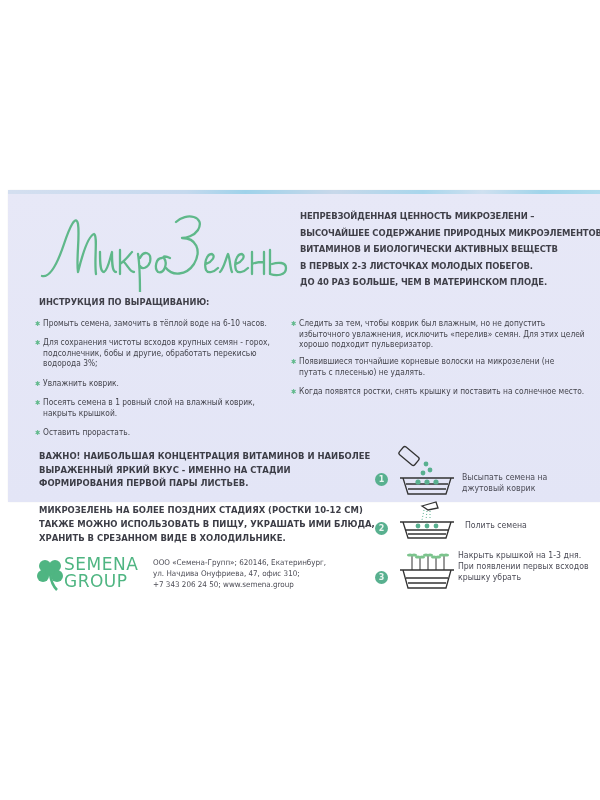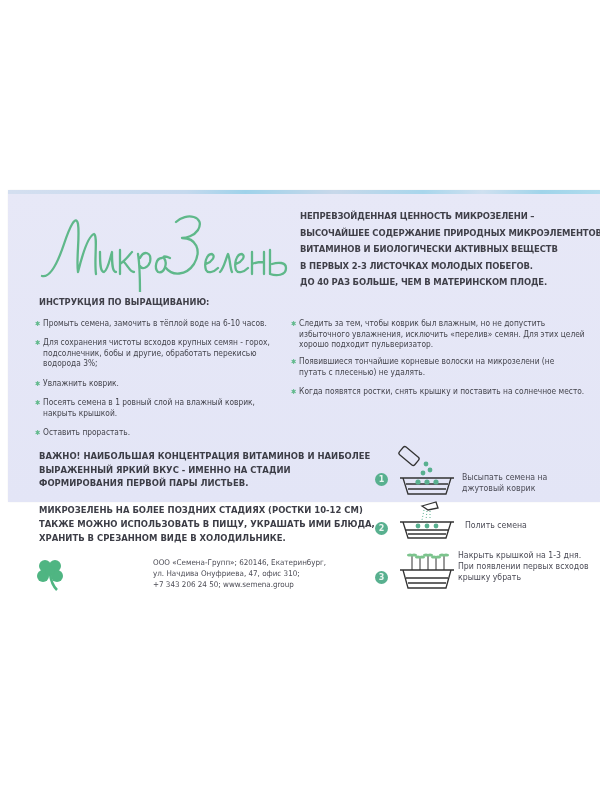--- a/index.html
+++ b/index.html
@@ -157,20 +157,24 @@
   <svg class="brand" viewBox="0 0 30 40" style="width:30px;height:40px;">
     <g fill="#4fb582">
       <circle cx="10" cy="12" r="6"></circle>
         <circle cx="20" cy="12" r="6"></circle>
       <circle cx="8" cy="22" r="6"></circle>
         <circle cx="22" cy="22" r="6"></circle>
       <circle cx="15" cy="17" r="5"></circle>
       <path d="M15 20 C16 28 18 32 22 36" stroke="#4fb582" stroke-width="2.5" fill="none"></path>
     </g>
   </svg>
+  <div class="brand-name">
+    <div>SEMENA</div>
+    <div>GROUP</div>
+  </div>
   <div class="address">
     <div>ООО «Семена-Групп»;  620146, Екатеринбург,</div>
     <div>ул. Начдива Онуфриева, 47, офис 310;</div>
     <div>+7 343 206 24 50;  www.semena.group</div>
   </div>
 
   <div class="step" style="top:250px;height:60px;">
     <div class="num" style="left:5px;top:33px;">1</div>
     <svg class="ico" style="left:24px;top:2px;" width="65" height="58" viewBox="0 0 65 58">
       <g fill="none" stroke="#333" stroke-width="1.3">

